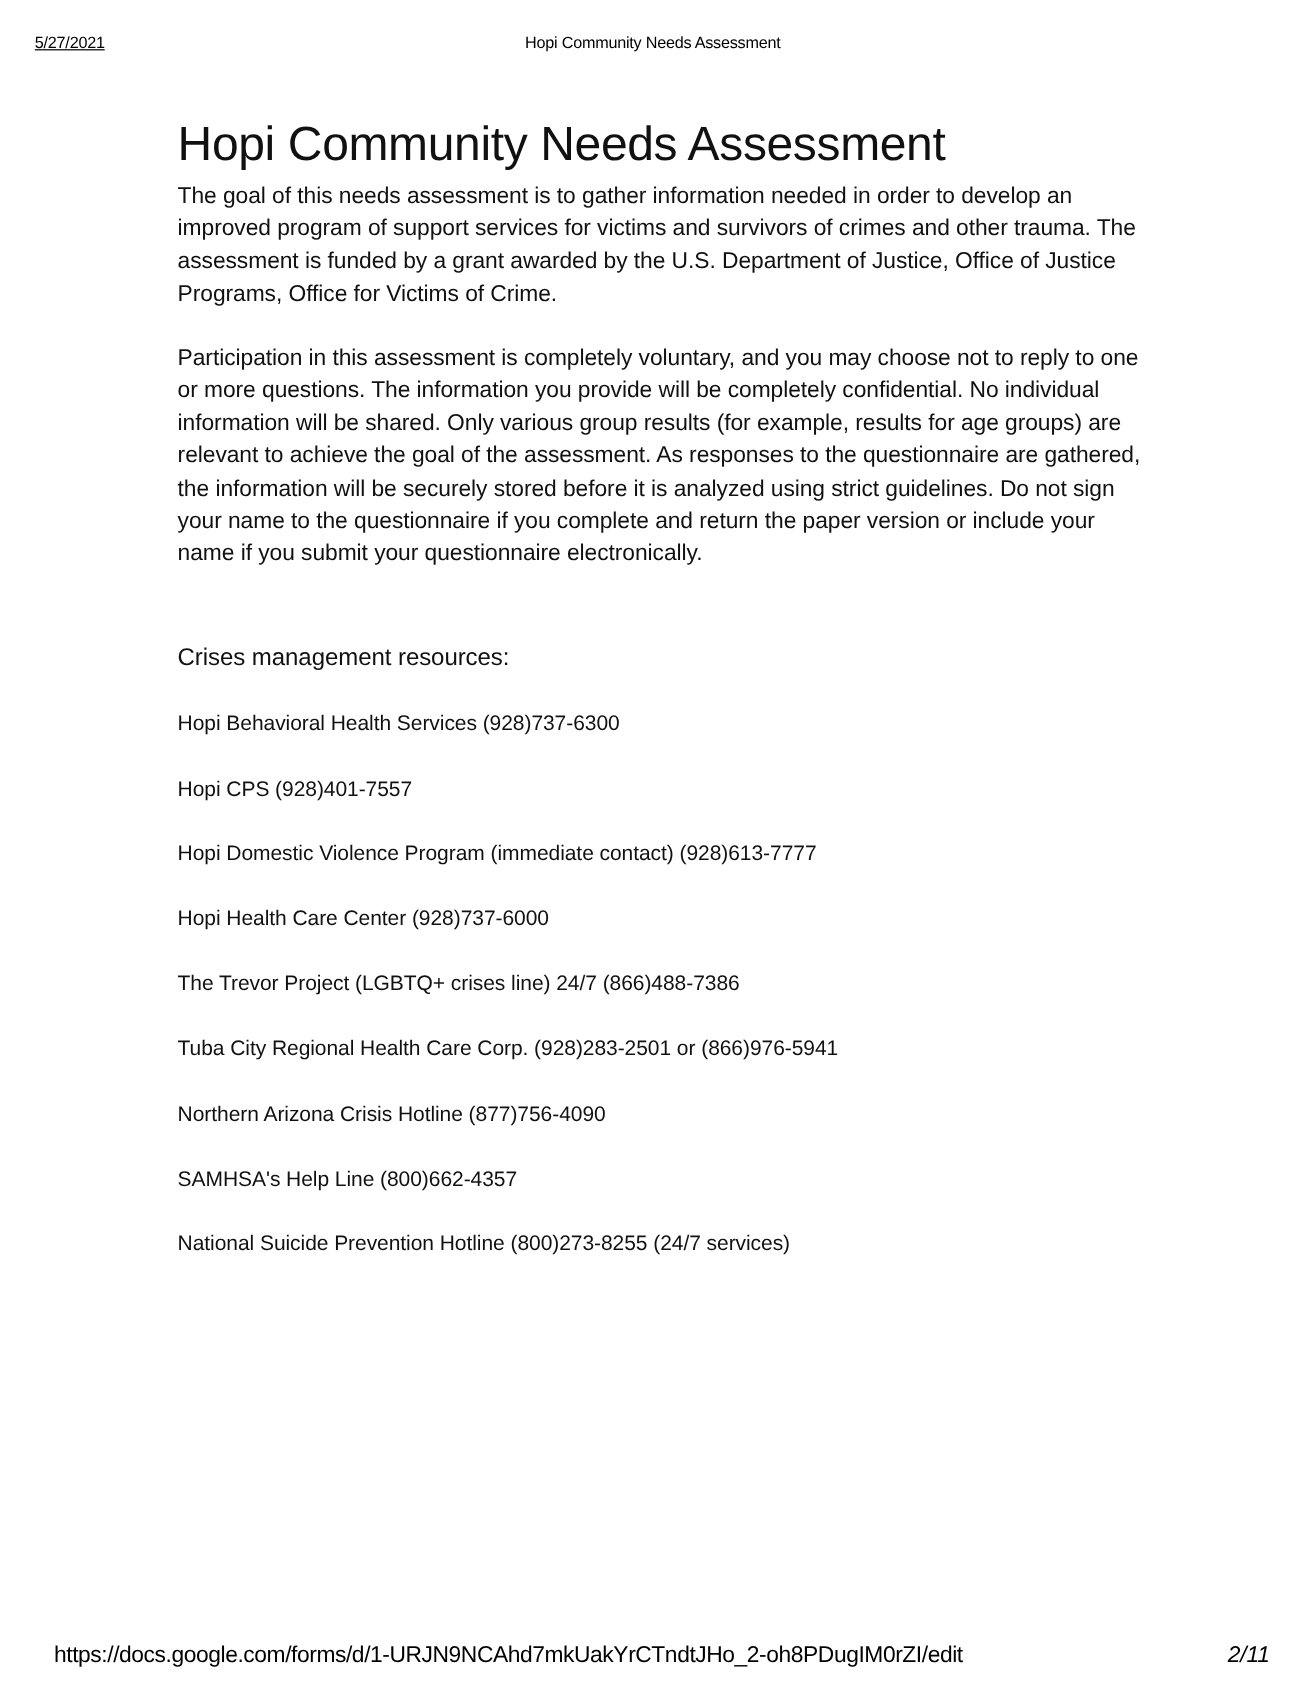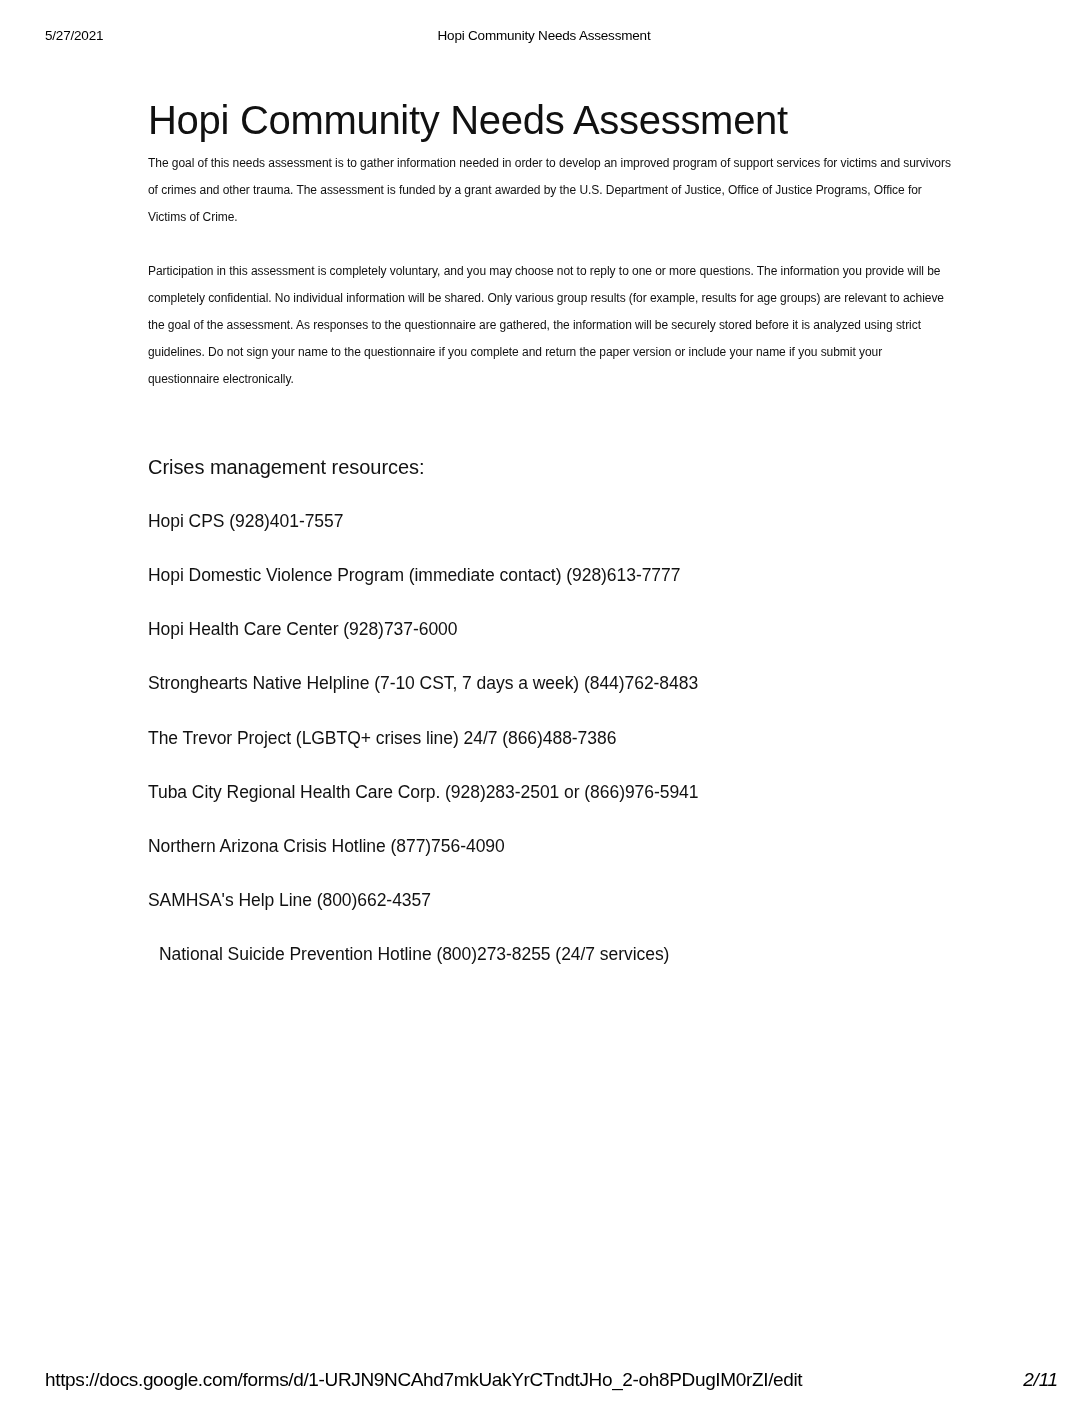--- a/index.html
+++ b/index.html
@@ -23,24 +23,25 @@
     top: 26px;
     left: 0;
     width: 1088px;
     height: 20px;
     font-size: 13.5px;
     line-height: 20px;
     color: #000;
   }
   .print-header .ph-date {
     position: absolute;
-    left: 45px;
+    left: 29px;
     top: 0;
     white-space: nowrap;
     letter-spacing: -0.2px;
+    text-decoration: underline;
   }
   .print-header .ph-title {
     position: absolute;
     left: 0;
     top: 0;
     width: 1088px;
     text-align: center;
     white-space: nowrap;
     letter-spacing: -0.2px;
   }
@@ -57,21 +58,21 @@
     font-size: 40px;
     font-weight: 400;
     line-height: 48px;
     margin: 0 0 6px 0;
     letter-spacing: -0.3px;
     color: #111111;
     white-space: nowrap;
   }
 
   .para {
-    font-size: 12px;
+    font-size: 19px;
     line-height: 27.2px;
     margin: 0 0 26px 0;
     color: #111111;
     text-align: left;
     letter-spacing: -0.05px;
   }
 
   .para:last-child {
     margin-bottom: 0;
   }
@@ -98,21 +99,20 @@
     font-size: 17.5px;
     line-height: 27.2px;
     margin: 0 0 27px 0;
     color: #111111;
     white-space: nowrap;
     letter-spacing: -0.05px;
   }
 
   .res-item:last-child {
     margin-bottom: 0;
-    margin-left: 11px;
   }
 
   
   .print-footer {
     position: absolute;
     bottom: 18px;
     left: 0;
     width: 1088px;
     height: 20px;
     font-size: 19px;
@@ -151,24 +151,24 @@
 
 
   <p class="para">Participation in this assessment is completely voluntary, and you may choose not to reply to one or more questions. The information you provide will be completely confidential. No individual information will be shared. Only various group results (for example, results for age groups) are relevant to achieve the goal of the assessment. As responses to the questionnaire are gathered, the information will be securely stored before it is analyzed using strict guidelines. Do not sign your name to the questionnaire if you complete and return the paper version or include your name if you submit your questionnaire electronically.</p>
 
 
   <div class="gap-block"></div>
 
   <p class="res-heading">Crises management resources:</p>
 
   <ul class="res-list">
+    <li class="res-item">Hopi Behavioral Health Services (928)737-6300</li>
     <li class="res-item">Hopi CPS (928)401-7557</li>
     <li class="res-item">Hopi Domestic Violence Program (immediate contact) (928)613-7777</li>
     <li class="res-item">Hopi Health Care Center (928)737-6000</li>
-    <li class="res-item">Stronghearts Native Helpline (7-10 CST, 7 days a week) (844)762-8483</li>
     <li class="res-item">The Trevor Project (LGBTQ+ crises line) 24/7 (866)488-7386</li>
     <li class="res-item">Tuba City Regional Health Care Corp. (928)283-2501 or (866)976-5941</li>
     <li class="res-item">Northern Arizona Crisis Hotline (877)756-4090</li>
     <li class="res-item">SAMHSA's Help Line (800)662-4357</li>
     <li class="res-item">National Suicide Prevention Hotline (800)273-8255 (24/7 services)</li>
   </ul>
 
 </div>
 
 <div class="print-footer">

